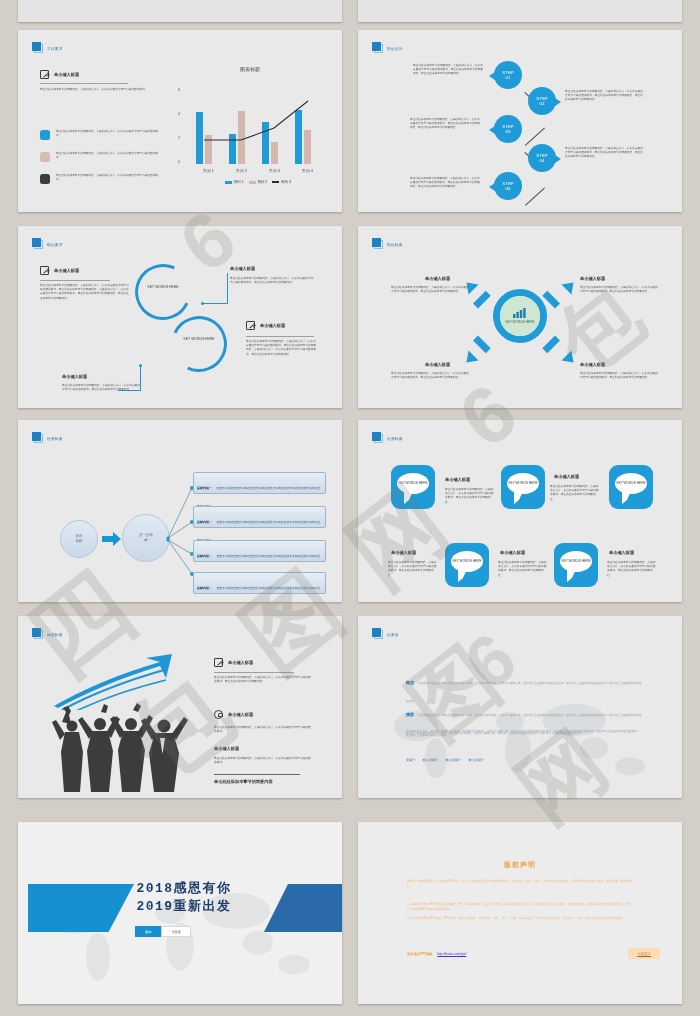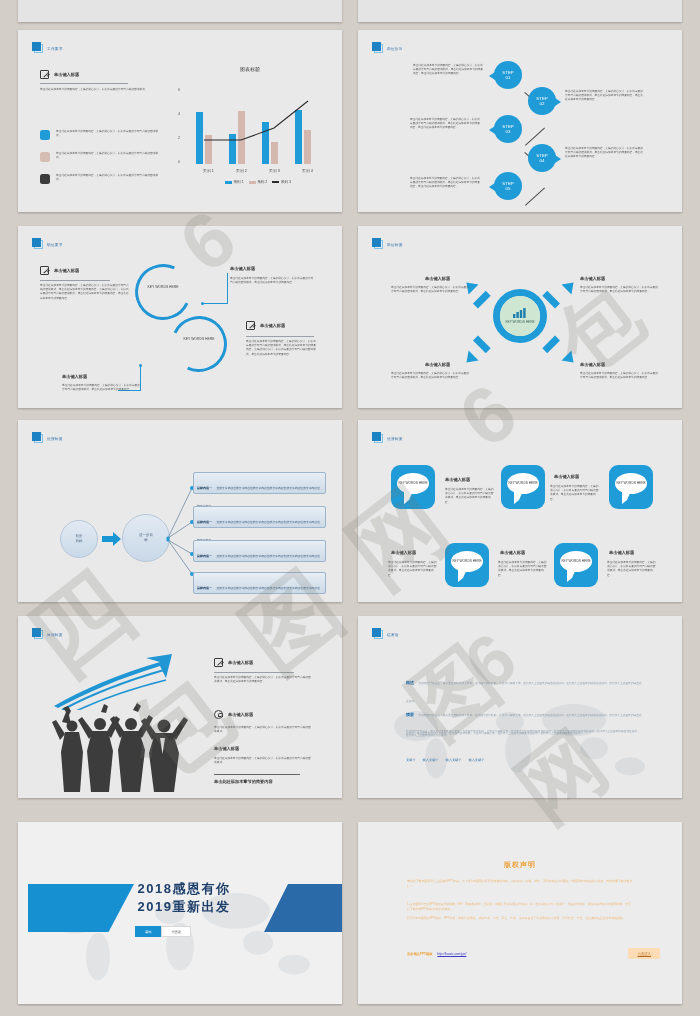--- a/index.html
+++ b/index.html
@@ -606,21 +606,21 @@
       <div class="body-t" style="position:absolute;left:48px;top:114px;width:236px;color:#8a9aa8;">您的内容打在这里，或者通过复制您的文本后，在此框中选择粘贴，并选择只保留文字。在此录入上述图表的综合描述说明，在此录入上述图表的综合描述说明，在此录入上述图表的综合描述说明，在此录入上述图表的综合描述说明。</div>
 
       <div class="kwrow" style="position:absolute;left:48px;top:142px;">
         <span>关键字</span>
         <span>输入关键字</span>
         <span>输入关键字</span>
         <span>输入关键字</span>
       </div>
     </div>
 
-    <div class="slide" style="left:18px;top:822px;width:324px;height:182px;background:#f0f0f0;">
+    <div class="slide" style="left:18px;top:822px;width:324px;height:182px;background:#f0f0f0;font-family:Liberation Mono, monospace;">
       <svg class="worldmap" style="height:70%;opacity:.14;" viewBox="0 0 324 128" preserveAspectRatio="none">
         <g fill="#8d98a3">
           <ellipse cx="56" cy="40" rx="24" ry="17"></ellipse>
           <ellipse cx="80" cy="80" rx="12" ry="24"></ellipse>
           <ellipse cx="152" cy="36" rx="15" ry="11"></ellipse>
           <ellipse cx="162" cy="70" rx="14" ry="24"></ellipse>
           <ellipse cx="218" cy="34" rx="34" ry="18"></ellipse>
           <ellipse cx="240" cy="66" rx="15" ry="12"></ellipse>
           <ellipse cx="276" cy="88" rx="16" ry="10"></ellipse>
         </g>

